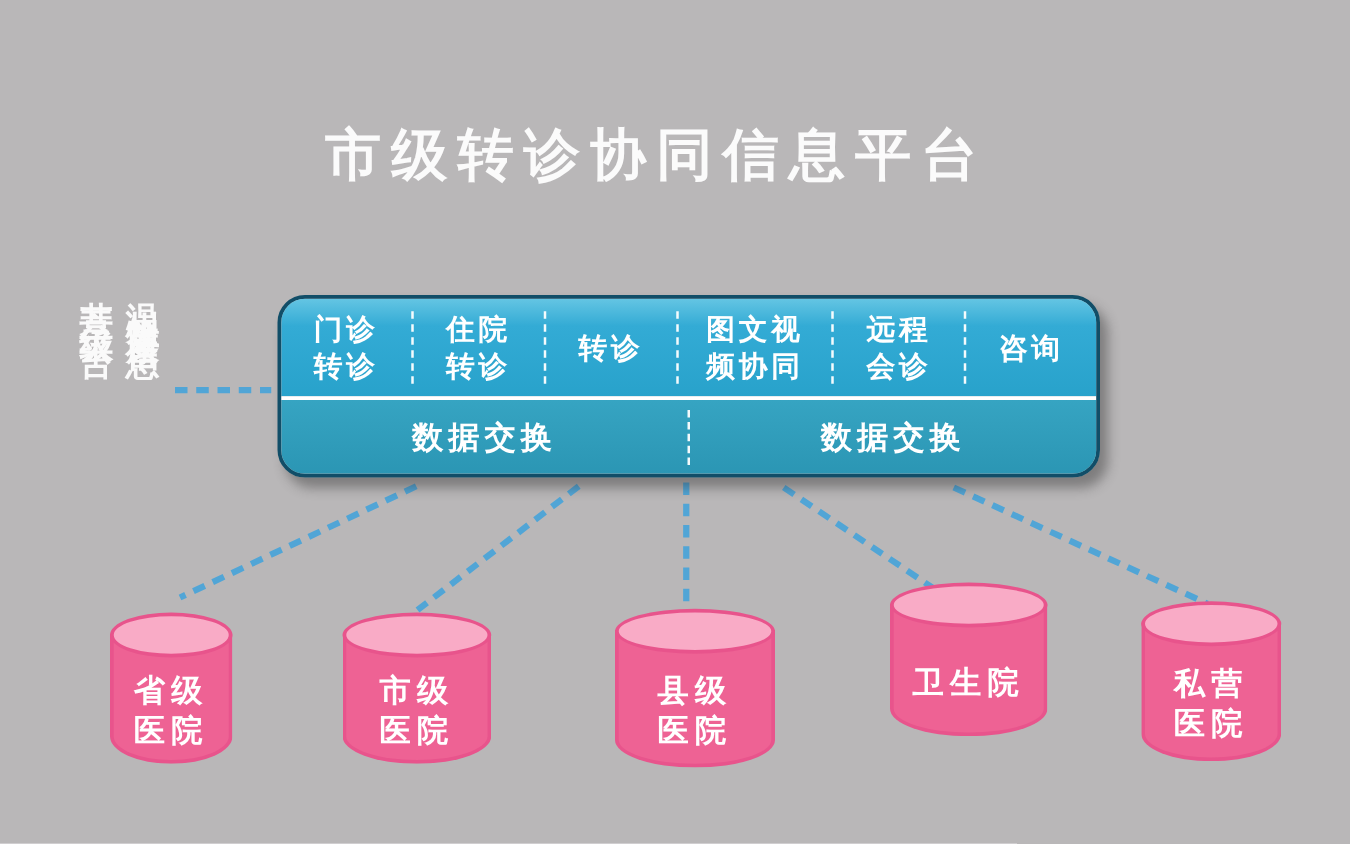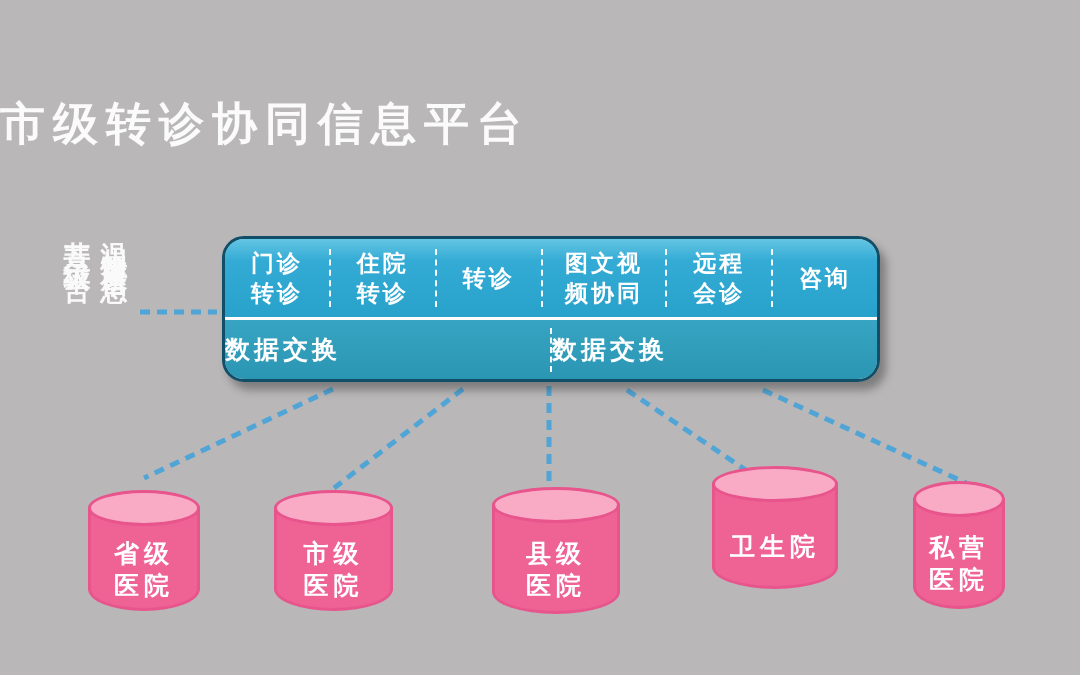--- a/index.html
+++ b/index.html
@@ -6,21 +6,21 @@
   .stage{
     position:relative;
     width:1080px;height:675px;
     background:#b9b7b8;
     font-family:"Liberation Sans","DejaVu Sans",sans-serif;
     overflow:hidden;
   }
   
   .page-title{
     position:absolute;top:94px;left:0;right:30px;
-    margin:0;
+    margin:0;text-align:center;
     font-size:45px;font-weight:bold;color:#fbfbfb;
     letter-spacing:8px;
   }
   
   .side-label{
     position:absolute;left:58px;top:220px;height:215px;
     writing-mode:vertical-rl;
     font-size:27px;font-weight:bold;color:#fafafa;
     letter-spacing:7px;line-height:37px;
   }
@@ -62,21 +62,21 @@
   .service-sep{
     width:0;height:58px;
     border-left:2px dashed rgba(255,255,255,0.95);
   }
   .layers-row{
     height:59px;flex:none;
     display:flex;align-items:center;
     background:linear-gradient(180deg,#36a4c2 0%,#2b96b4 100%);
   }
   .layer{
-    flex:1;text-align:left;
+    flex:1;text-align:center;
     color:#ffffff;font-weight:bold;font-size:25px;letter-spacing:4px;
   }
   .layer-sep{
     width:0;height:44px;
     border-left:2px dashed rgba(255,255,255,0.95);
   }
   
   .cylinder{position:absolute;z-index:3;}
   .cyl-top{
     position:absolute;left:0;right:0;top:0;height:36px;
@@ -91,25 +91,25 @@
     border-radius:0 0 50% 50% / 0 0 22px 22px;
     z-index:1;
   }
   .cyl-label{
     position:absolute;left:0;right:0;top:40px;bottom:4px;z-index:3;
     display:flex;flex-direction:column;align-items:center;justify-content:center;
     color:#ffffff;font-weight:bold;font-size:25px;
     letter-spacing:5px;line-height:32px;text-align:center;
   }
   .cyl-label span{display:block;}
-  .c1{left:88px;top:490px;width:112px;height:121px;}
+  .c1{left:88px;top:490px;width:98px;height:121px;}
   .c2{left:274px;top:490px;width:119px;height:121px;}
   .c3{left:492px;top:487px;width:128px;height:127px;}
   .c4{left:712px;top:466px;width:126px;height:123px;}
-  .c5{left:913px;top:481px;width:92px;height:128px;}
+  .c5{left:913px;top:481px;width:112px;height:128px;}
 </style>
 </head>
 <body>
 
 <div class="stage" style="background: rgb(185, 183, 184);">
 
   <h1 class="page-title">市级转诊协同信息平台</h1>
 
   <div class="side-label">
     <span>温州健康信息</span>

